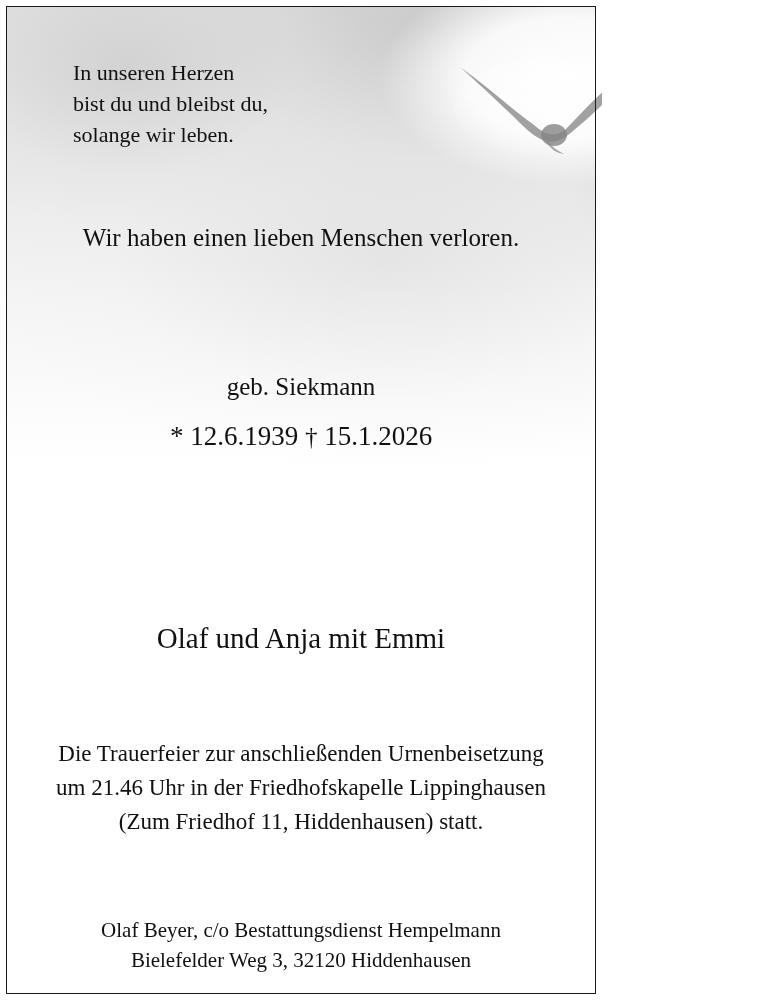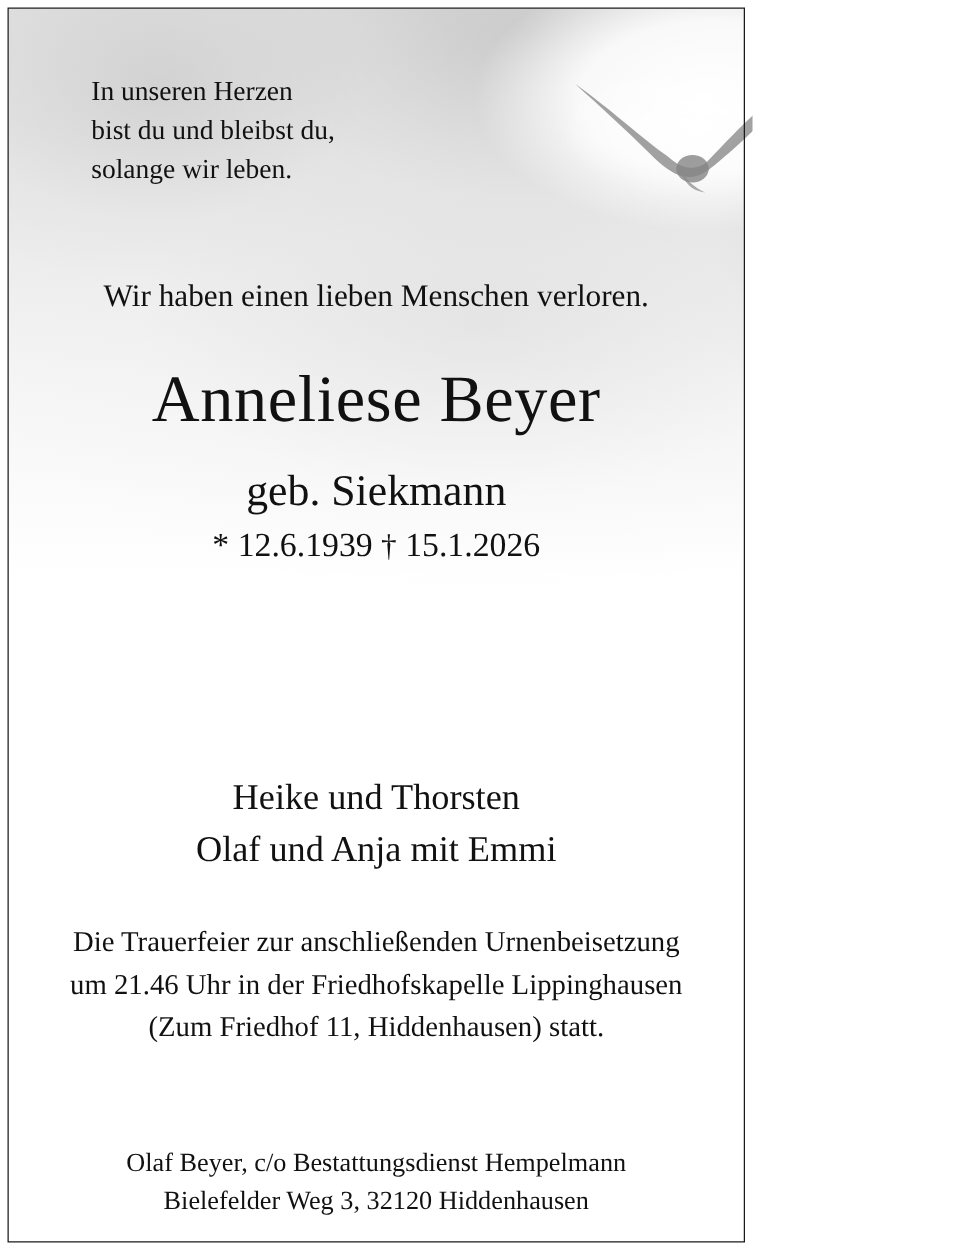--- a/index.html
+++ b/index.html
@@ -86,21 +86,21 @@
     right: 0;
     top: 283px;
     font-size: 53px;
     letter-spacing: 0.5px;
   }
   .maiden {
     position: absolute;
     left: 0;
     right: 0;
     top: 366px;
-    font-size: 35px;
+    font-size: 25px;
   }
   .dates {
     position: absolute;
     left: 0;
     right: 0;
     top: 414px;
     font-size: 27px;
   }
   .dates .birth { }
   .dates .cross { font-size: 25px; }
@@ -161,33 +161,31 @@
   <div class="content">
 
     <div class="verse">
       <div>In unseren Herzen</div>
       <div>bist du und bleibst du,</div>
       <div>solange wir leben.</div>
     </div>
 
     <div class="intro">Wir haben einen lieben Menschen verloren.</div>
 
-    <div class="name">Anneliese Beyer</div>
 
     <div class="maiden">geb. Siekmann</div>
 
     <div class="dates">
       <span class="birth">* 12.6.1939</span>
       <span class="cross">†</span>
       <span>15.1.2026</span>
     </div>
 
 
     <div class="family">
-      <div>Heike und Thorsten</div>
       <div>Olaf und Anja mit Emmi</div>
     </div>
 
     <div class="service">
       <div>Die Trauerfeier zur anschließenden Urnenbeisetzung</div>
       <div>um 21.46 Uhr in der Friedhofskapelle Lippinghausen</div>
       <div>(Zum Friedhof 11, Hiddenhausen) statt.</div>
     </div>
 
     <div class="contact">

